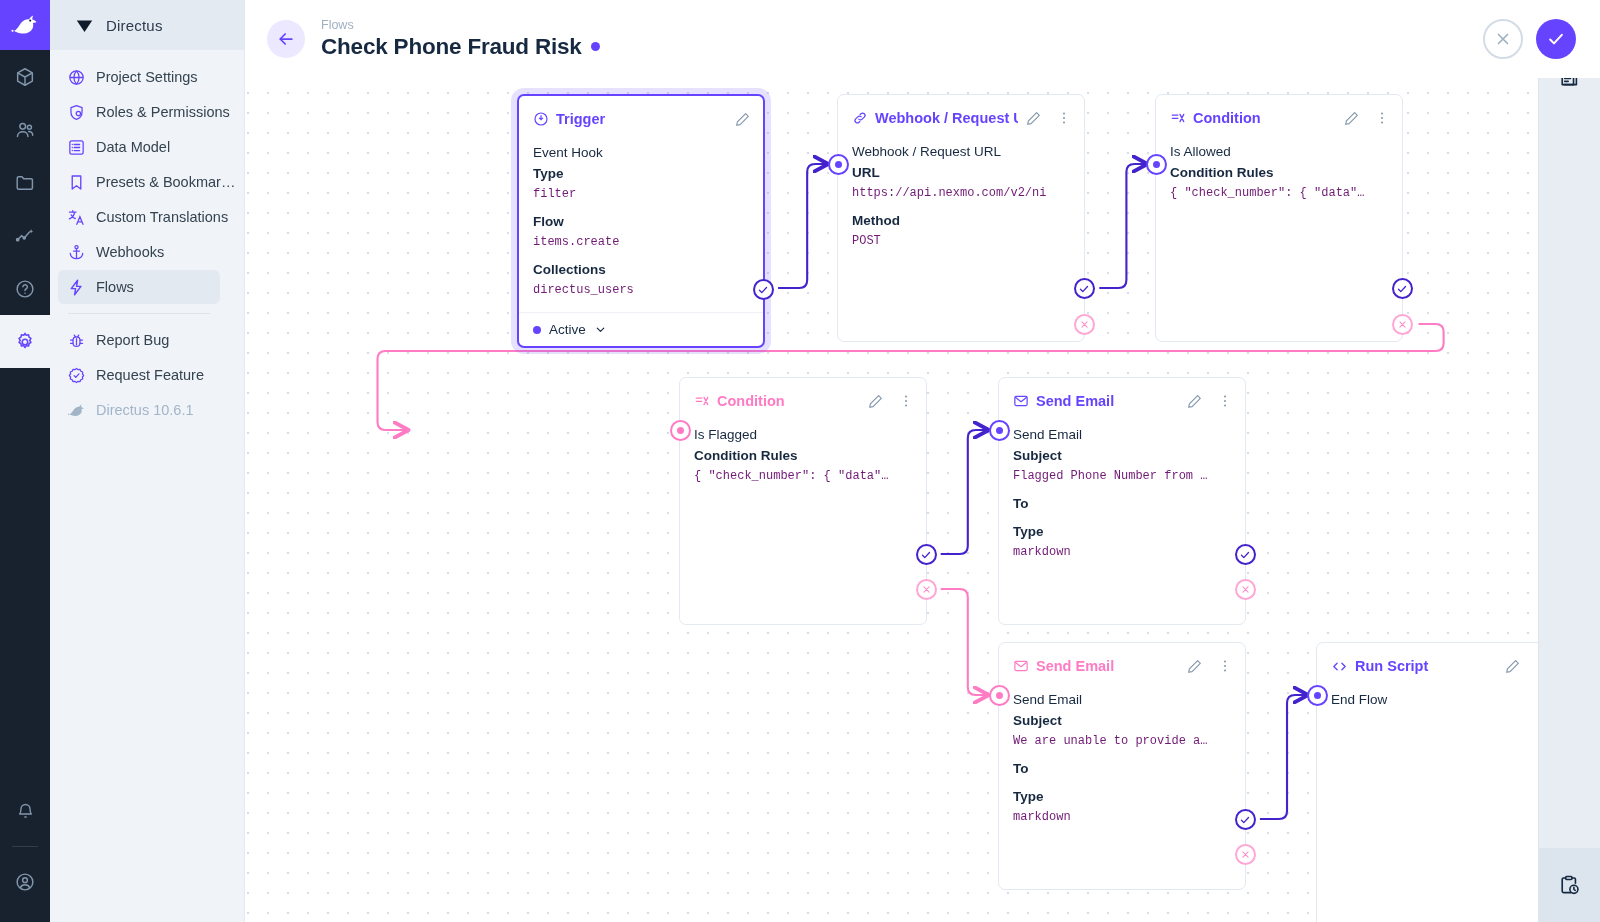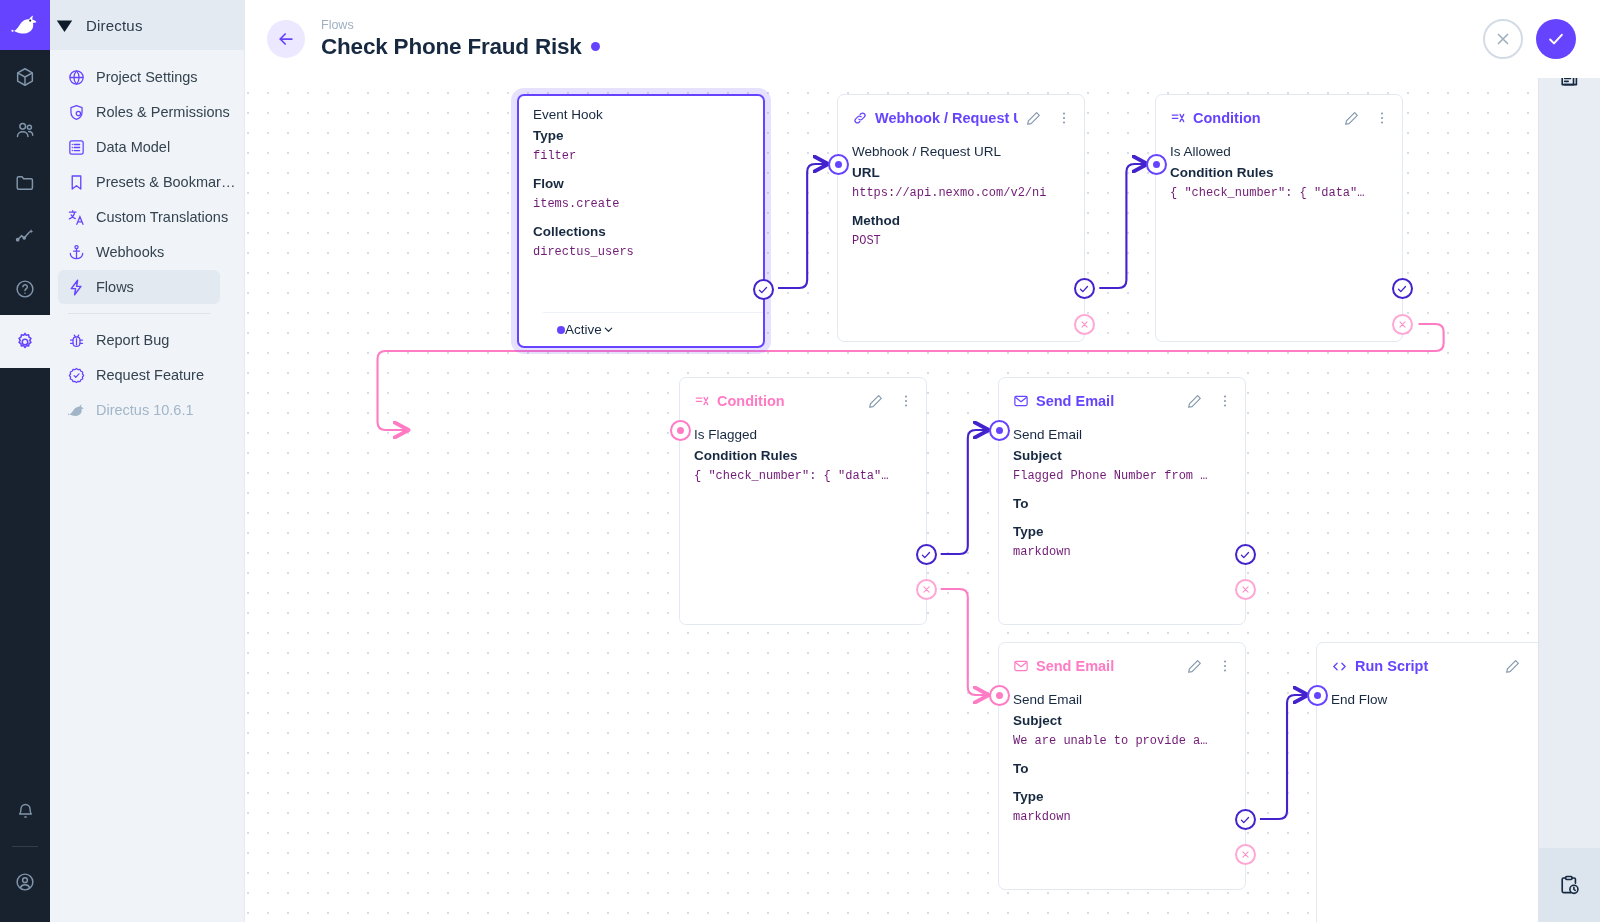--- a/index.html
+++ b/index.html
@@ -33,21 +33,21 @@
   .rail-div { width: 26px; height: 1px; background: #2f3d4d; margin: 8px 0; }
 
   
   .nav {
     width: 195px; height: 922px; background: #f0f4f9;
     flex: 0 0 195px; display: flex; flex-direction: column;
     border-right: 1px solid #e4eaf1;
   }
   .nav-head {
     height: 50px; display: flex; align-items: center; gap: 11px;
-    padding: 0 4px; background: #e4eaf1;
+    padding: 0 24px; background: #e4eaf1;
   }
   .nav-head-title { font-size: 15px; color: #2b3a4c; letter-spacing: .2px; }
   .nav-list { padding: 10px 24px 0 8px; display: flex; flex-direction: column; gap: 1px; }
   .nav-item {
     display: flex; align-items: center; gap: 10px;
     height: 34px; padding: 0 8px; border-radius: 6px; cursor: pointer;
     color: #34434f; font-size: 14.5px; white-space: nowrap;
   }
   .nav-item.selected { background: #e3e9f1; }
   .nav-item .nav-ico { width: 20px; height: 20px; display: flex; align-items: center; justify-content: center; color: #6644ff; flex: 0 0 20px; }
@@ -116,21 +116,21 @@
   .node-body { padding: 8px 14px 10px 14px; flex: 1 1 auto; }
   .lbl { font-size: 13.5px; color: #172940; line-height: 21px; }
   .lbl.b { font-weight: bold; }
   .val {
     font-family: "Liberation Mono", monospace; font-size: 12px; color: #701a75;
     line-height: 20px; white-space: nowrap; overflow: hidden; text-overflow: ellipsis;
   }
   .gap { height: 7px; }
   .node-foot {
     border-top: 1px solid #eef2f7; padding: 9px 14px; display: flex;
-    align-items: center; cursor: pointer; margin-left: 24px;
+    align-items: center; gap: 8px; cursor: pointer;
   }
   .foot-dot { width: 8px; height: 8px; border-radius: 50%; background: #6644ff; }
   .foot-txt { font-size: 13.5px; color: #172940; }
 
   
   .port { position: absolute; z-index: 20; cursor: pointer; display: flex; align-items: center; justify-content: center; }
   .port-in {
     width: 21px; height: 21px; border-radius: 50%; background: #fff;
     border: 2px solid #6644ff; left: -10.5px;
   }
@@ -408,20 +408,34 @@
         <path d="M1169 246 H1186 Q1194 246 1194 254 V265 Q1194 273 1186 273 H140 Q132 273 132 281 V344 Q132 352 140 352 H163" fill="none" stroke="#ff7bc4" stroke-width="2.1" marker-end="url(#ah-r)"></path>
 
         <path d="M693 476 H712 Q720 476 720 468 V360 Q720 352 728 352 H741" fill="none" stroke="#4422cc" stroke-width="2.1" marker-end="url(#ah-p)"></path>
 
         <path d="M693 511 H712 Q720 511 720 519 V609 Q720 617 728 617 H741" fill="none" stroke="#ff7bc4" stroke-width="2.1" marker-end="url(#ah-r)"></path>
 
         <path d="M1011 741 H1030 Q1038 741 1038 733 V625 Q1038 617 1046 617 H1059" fill="none" stroke="#4422cc" stroke-width="2.1" marker-end="url(#ah-p)"></path>
       </svg>
 
       <div class="node trigger" style="left:272px; top:16px; height:254px;">
+        <div class="node-head">
+          <span class="nh-ico">
+            <svg width="16" height="16" viewBox="0 0 24 24" fill="none" stroke="currentColor" stroke-width="1.8">
+                <circle cx="12" cy="12" r="9"></circle>
+                <path d="M12 7v6M12 13l-2.4-2.4M12 13l2.4-2.4" stroke-linecap="round" stroke-linejoin="round"></path>
+              </svg>
+          </span>
+          <span class="nh-title">Trigger</span>
+          <span class="nh-btn">
+            <svg width="17" height="17" viewBox="0 0 24 24" fill="none" stroke="currentColor" stroke-width="1.6" stroke-linejoin="round">
+                <path d="M16.4 3.8l3.8 3.8L8.6 19.2l-4.8 1 1-4.8L16.4 3.8z"></path>
+              </svg>
+          </span>
+        </div>
         <div class="node-body">
           <div class="lbl">Event Hook</div>
           <div class="lbl b">Type</div>
           <div class="val">filter</div>
           <div class="gap"></div>
           <div class="lbl b">Flow</div>
           <div class="val">items.create</div>
           <div class="gap"></div>
           <div class="lbl b">Collections</div>
           <div class="val">directus_users</div>

